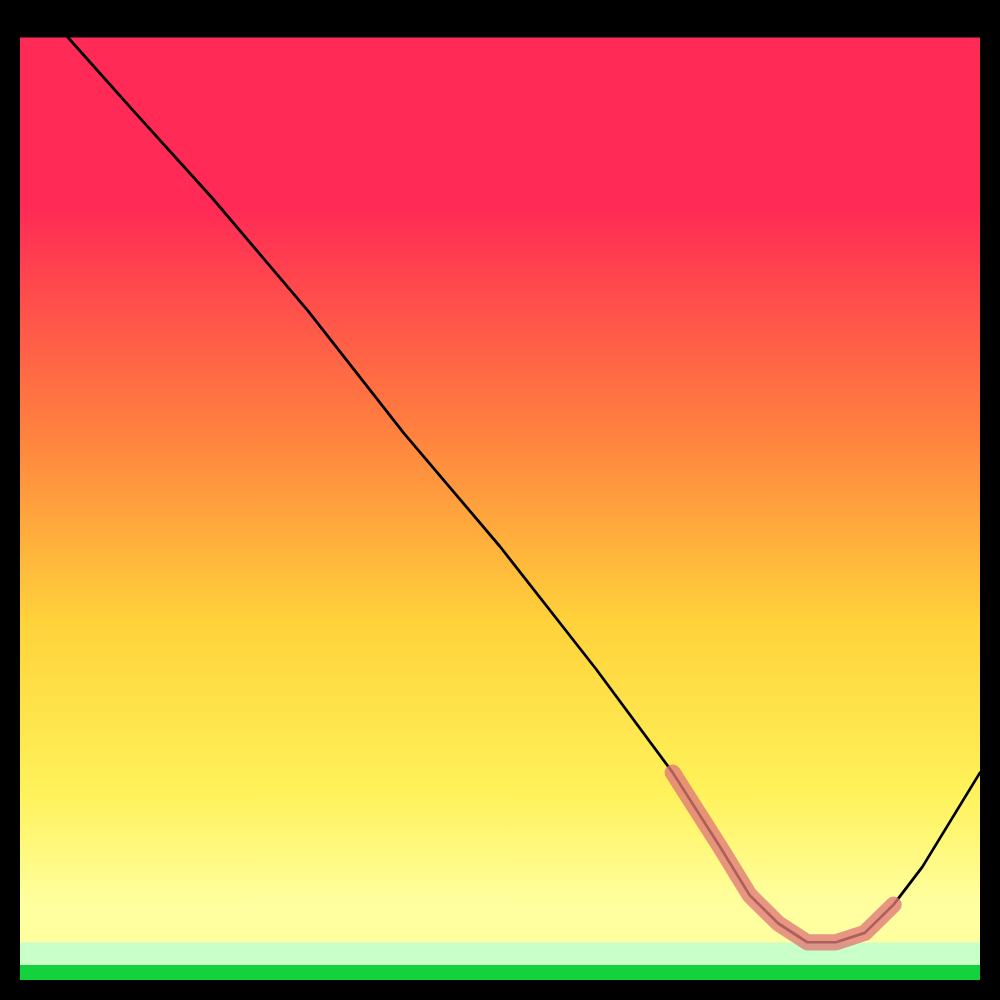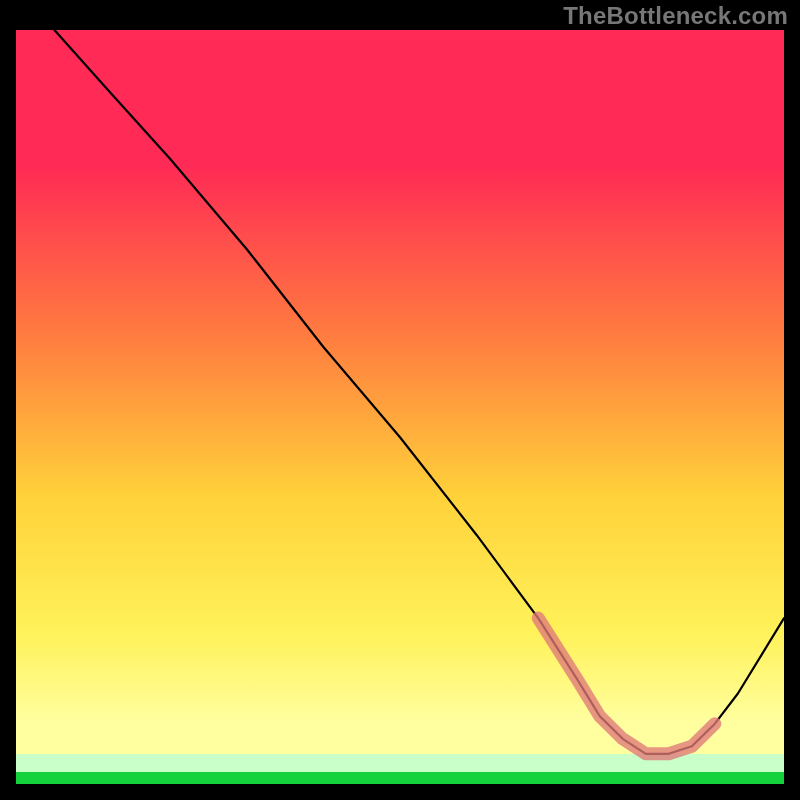--- a/index.html
+++ b/index.html
@@ -25,21 +25,20 @@
     font-size: 24px;
     font-weight: 600;
     letter-spacing: 0.2px;
   }
   svg { display: block; }
 </style>
 </head>
 <body>
 
 <div class="stage">
-  <div class="attribution">TheBottleneck.com</div>
 
   <svg id="chart-svg" width="800" height="800">
       <defs>
         <linearGradient id="bg-grad" x1="0" y1="0" x2="0" y2="1">
           <stop offset="0" stop-color="#ff2a55"></stop>
           <stop offset="0.18" stop-color="#ff2a55"></stop>
           <stop offset="0.4" stop-color="#ff7a40"></stop>
           <stop offset="0.62" stop-color="#ffd23a"></stop>
           <stop offset="0.8" stop-color="#fff25a"></stop>
           <stop offset="0.92" stop-color="#ffffa0"></stop>

